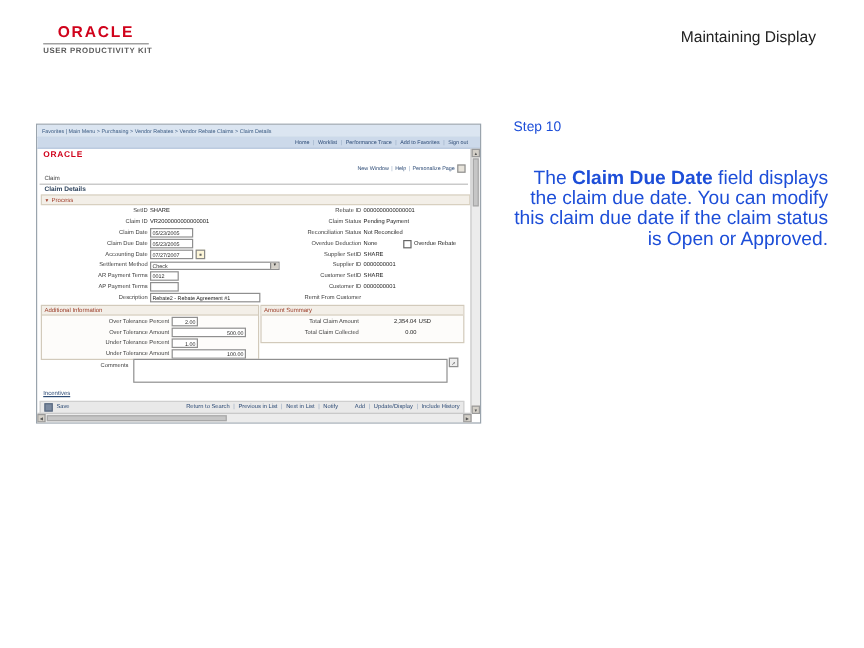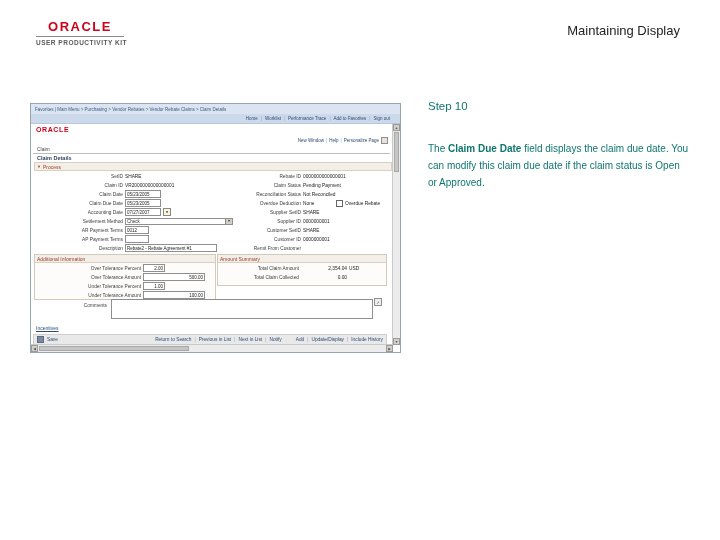--- a/index.html
+++ b/index.html
@@ -6,23 +6,23 @@
   body{width:720px;height:540px;background:#ffffff;position:relative;
        font-family:"Liberation Sans",sans-serif;overflow:hidden;}
 
   
   .logo{position:absolute;left:36px;top:19px;width:88px;text-align:center;}
   .logo-brand{color:#d0021b;font-weight:bold;font-size:13px;letter-spacing:1.5px;}
   .logo-rule{border-top:1px solid #8a8a8a;margin:2px 0 2px 0;}
   .logo-sub{font-size:6.5px;font-weight:bold;color:#5a5a5a;letter-spacing:0.5px;white-space:nowrap;}
   .slide-title{position:absolute;top:23px;right:40px;font-size:13px;color:#222;}
 
-  .step{position:absolute;left:428px;top:100px;width:262px;color:#0f766e;}
+  .step{position:absolute;left:428px;top:100px;width:262px;color:#1d4ed8;}
   .step-label{font-size:11.5px;margin-bottom:28px;}
-  .step-body{font-size:10px;line-height:17px;}
+  .step-body{font-size:16px;line-height:17px;text-align:right;}
   .step-body b{font-weight:bold;}
 
   
   .shot{position:absolute;left:30px;top:103px;width:369px;height:248px;
         border:1px solid #9aa4ad;background:#fff;overflow:hidden;font-size:5px;color:#333;}
   .abs{position:absolute;}
   .bc-bar{left:0;top:0;right:0;height:10px;background:#dbe5f1;display:flex;align-items:center;
           padding:0 4px;font-size:4.5px;color:#3a5a82;white-space:nowrap;border-bottom:1px solid #c3d0e2;}
   .hlinks{left:0;top:10px;right:0;height:9px;background:#ccd9ea;display:flex;align-items:center;
           justify-content:flex-end;font-size:4.5px;color:#2c4a75;padding-right:10px;gap:3px;

